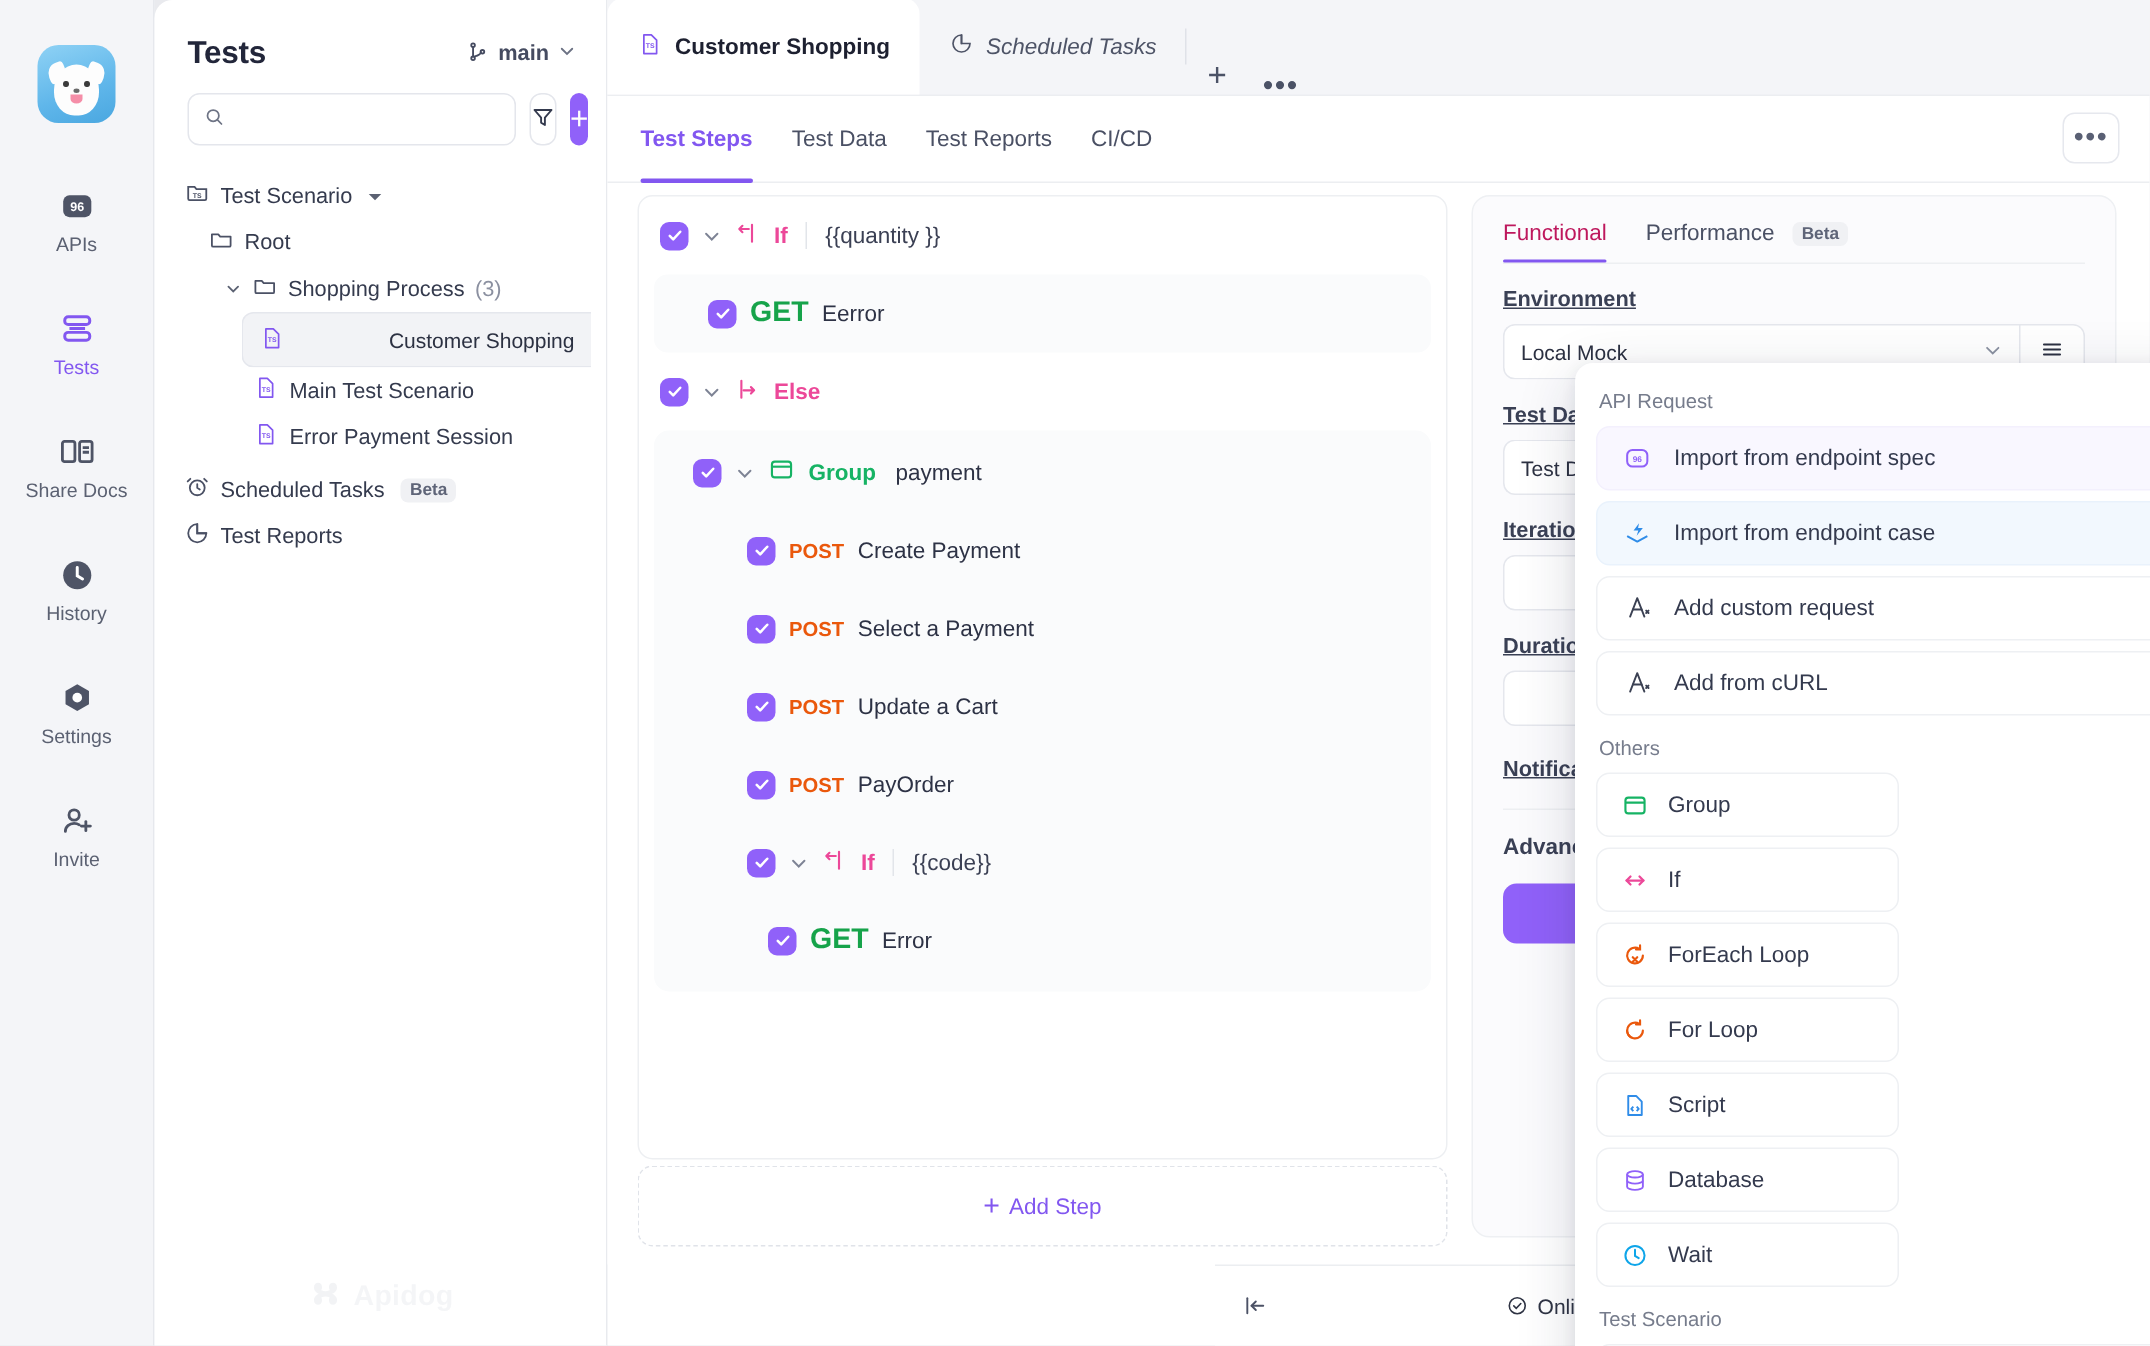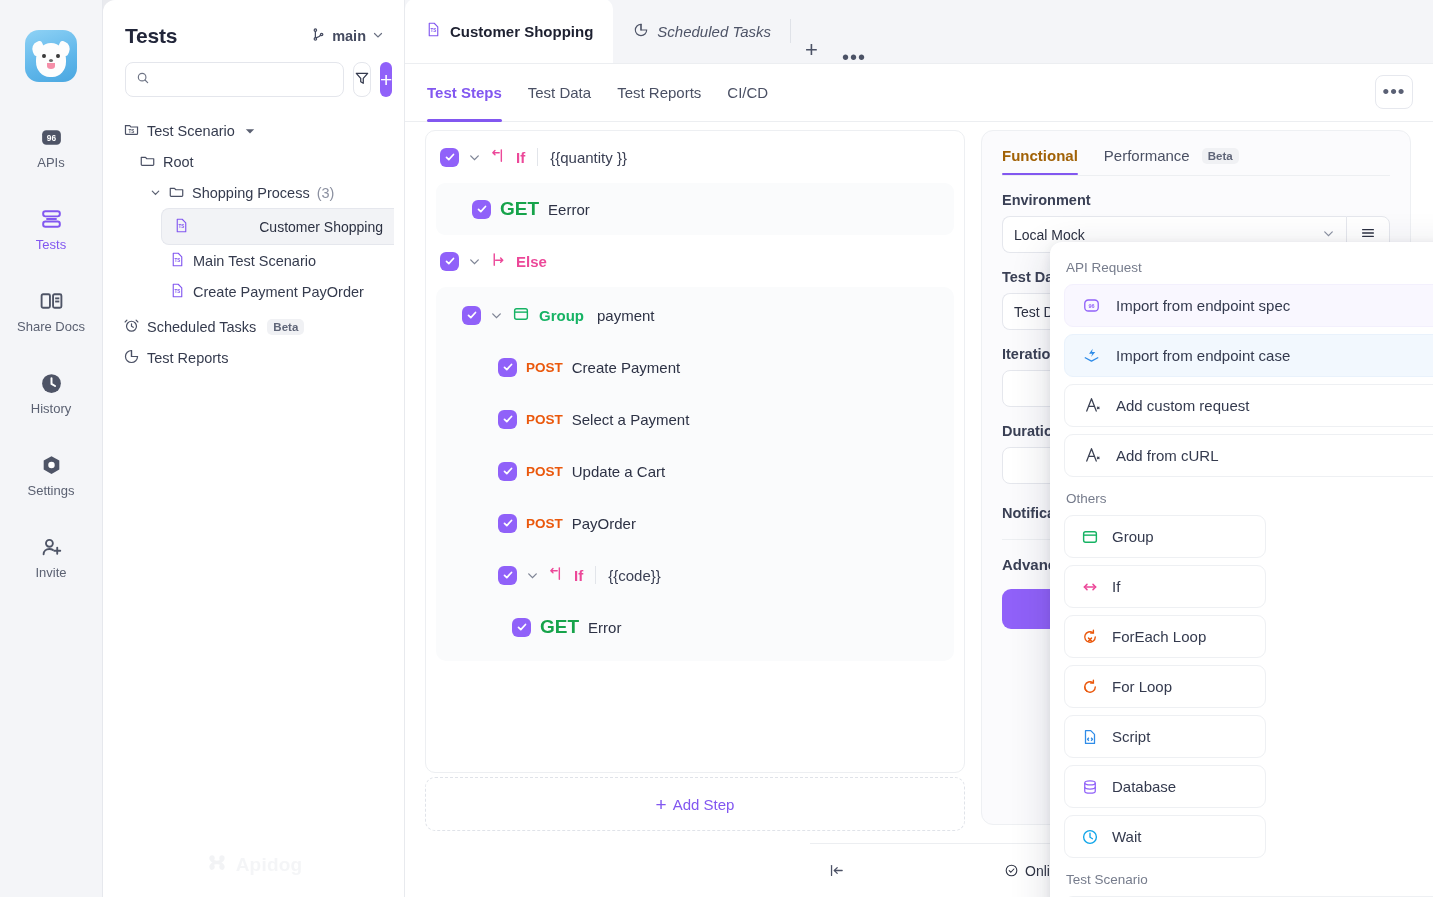--- a/index.html
+++ b/index.html
@@ -167,23 +167,23 @@
   }
 
   
   .cfg {
     position:absolute; right:22px; top:8px; width:430px; bottom:18px;
     background:#fbfbfd; border:1px solid #eef0f3; border-radius:12px;
     padding:16px 20px 0 20px; overflow:hidden;
   }
   .cfg-tabs { display:flex; align-items:center; gap:26px; border-bottom:1px solid #edeff2; }
   .cfg-tab { font-size:15px; color:#4a5064; padding-bottom:11px; cursor:pointer; position:relative; display:flex; align-items:center; gap:8px;}
-  .cfg-tab.active { color:#a16207; font-weight:bold; }
+  .cfg-tab.active { color:#be185d; font-weight:normal; }
   .cfg-tab.active:after { content:""; position:absolute; left:0; right:0; bottom:0; height:2.5px; background:#8257f0; border-radius:2px;}
-  .cfg-label { font-size:14.5px; font-weight:bold; color:#3a4055; margin:16px 0 8px; display:flex; align-items:flex-end; gap:6px;}
+  .cfg-label { font-size:14.5px; font-weight:bold; color:#3a4055; margin:16px 0 8px; display:flex; align-items:flex-end; gap:6px;text-decoration:underline;}
   .infoi {
     width:14px;height:14px;border-radius:50%;border:1px solid #b6bbc7;color:#9aa0ad;
     font-size:10px; font-style:italic; display:flex;align-items:center;justify-content:center; font-family:"Liberation Serif",serif;
   }
   .sel-row { display:flex; align-items:stretch; }
   .sel {
     flex:1; height:37px; border:1px solid #e5e7ed; border-right:0; border-radius:8px 0 0 8px;
     display:flex; align-items:center; justify-content:space-between; padding:0 11px; background:#fff;
     font-size:14px; color:#2c3142; cursor:pointer;
   }
@@ -434,21 +434,21 @@
         <span>Main Test Scenario</span>
       </div>
 
       <div class="tnode ind3" style="overflow:hidden;">
         <span>
           <svg width="17" height="17" viewBox="0 0 24 24" fill="none" stroke="#8257f0" stroke-width="1.6">
               <path d="M6 3.2h7l5 5v12.6H6z" stroke-linejoin="round"></path>
               <text x="12" y="16" font-size="6.5" fill="#8257f0" stroke="none" text-anchor="middle" font-family="Liberation Sans" font-weight="bold">TS</text>
             </svg>
         </span>
-        <span style="white-space:nowrap;">Create Payment PayOrder</span>
+        <span style="white-space:nowrap;">Error Payment Session</span>
       </div>
 
       <div class="tnode" style="margin-top:4px;">
         <span>
           <svg width="17" height="17" viewBox="0 0 24 24" fill="none" stroke="#4b5165" stroke-width="1.7" stroke-linecap="round">
               <circle cx="12" cy="13" r="7"></circle>
               <path d="M12 9.5V13l2.4 1.6M5.5 4.5L3 7M18.5 4.5L21 7"></path>
             </svg>
         </span>
         <span>Scheduled Tasks</span>

